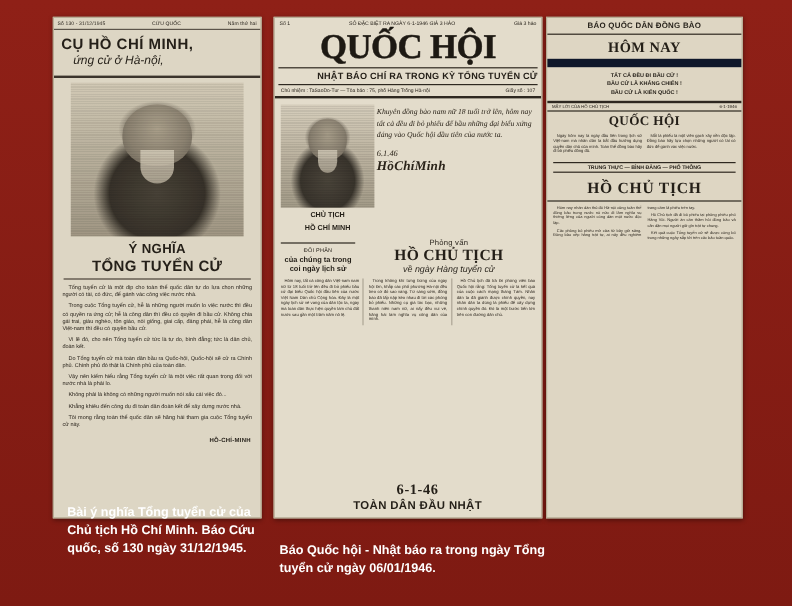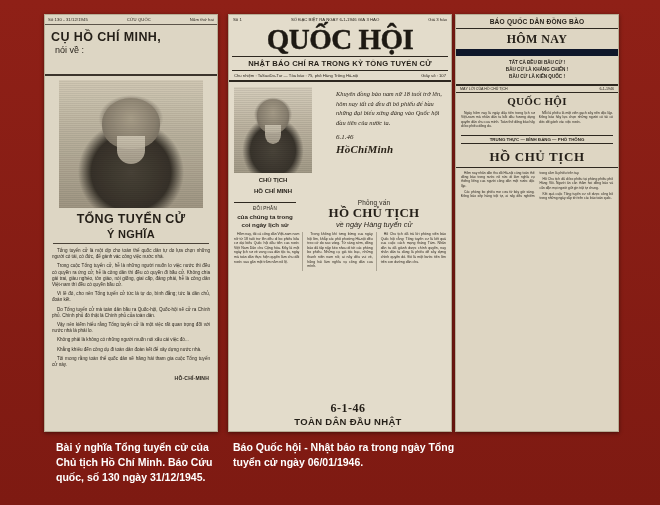--- a/index.html
+++ b/index.html
@@ -38,21 +38,21 @@
     font-size: 4.2px;
     line-height: 6px;
     border-bottom: 1px solid #5c544a;
     padding: 2px 3px 1px 3px;
     display: flex;
     justify-content: space-between;
     letter-spacing: .1px;
   }
   .clip-left .hd-box {
     border-bottom: 2px solid #3b342c;
-    padding: 5px 6px 18px 6px;
+    padding: 5px 6px 6px 6px;
     text-align: left;
   }
   .hd-line1 {
     font-weight: bold;
     font-size: 12.5px;
     letter-spacing: .4px;
     line-height: 14px;
   }
   .hd-line2 {
     font-size: 10px;
@@ -161,40 +161,40 @@
     font-weight: bold;
     font-size: 29px;
     line-height: 30px;
     letter-spacing: -0.5px;
     color: #1d1913;
     -webkit-text-stroke: 0.4px #1d1913;
     padding: 0 4px;
     font-family: "Liberation Serif", serif;
   }
   .qh-sub {
-    text-align: center;
+    text-align: right;
     font-weight: bold;
     font-size: 7.6px;
     letter-spacing: .2px;
     border-top: 1px solid #2e2820;
     border-bottom: 1px solid #2e2820;
     margin: 2px 3px;
     padding: 2px 0;
   }
   .qh-meta {
     display: flex;
     justify-content: space-between;
     font-size: 4.2px;
     padding: 0 5px 2px 5px;
     border-bottom: 2px solid #2e2820;
   }
   .qh-hero {
     display: flex;
     padding: 5px 5px 2px 5px;
-    gap: 24px;
+    gap: 2px;
   }
   .qh-portrait {
     width: 78px;
     flex: 0 0 78px;
   }
   .qh-portrait .ph {
     width: 100%;
     height: 86px;
     background:
       radial-gradient(ellipse 34% 28% at 50% 32%, #8b8170 0%, #6b6356 50%, rgba(107,99,86,0) 72%),
@@ -399,61 +399,61 @@
     line-height: 4.3px;
     text-align: justify;
     padding: 3px 5px;
   }
   .r-col2 p { margin: 0 0 2px 0; text-indent: 3px; }
 
   
   .cap-left {
     position: absolute;
     left: 56px;
-    top: 440px;
+    top: 420px;
     width: 165px;
     color: #ffffff;
     font-size: 10.5px;
     line-height: 15px;
     font-weight: bold;
   }
   .cap-center {
     position: absolute;
     left: 233px;
-    top: 440px;
+    top: 452px;
     width: 250px;
     color: #ffffff;
     font-size: 10.5px;
     line-height: 15px;
     font-weight: bold;
   }
 </style>
 </head>
 <body>
 
 <div class="page">
 
   <div class="clip-left">
     <div class="masthead-strip">
       <span>Số 130 - 31/12/1945</span>
       <span>CỨU QUỐC</span>
       <span>Năm thứ hai</span>
     </div>
     <div class="hd-box">
       <div class="hd-line1">CỤ HỒ CHÍ MINH,</div>
-      <div class="hd-line3">nói về :</div>
+      <div class="hd-line2">ứng cử ở Hà-nội,</div>
     </div>
     <div class="portrait-wrap">
       <div class="portrait">
         <div class="face-shape"></div>
         <div class="beard-shape"></div>
       </div>
     </div>
+    <div class="title-center">Ý NGHĨA</div>
     <div class="title-center big">TỔNG TUYỂN CỬ</div>
-    <div class="title-center">Ý NGHĨA</div>
     <div class="rule"></div>
     <div class="body-col">
       <p>Tổng tuyển cử là một dịp cho toàn thể quốc dân tự do lựa chọn những người có tài, có đức, để gánh vác công việc nước nhà.</p>
       <p>Trong cuộc Tổng tuyển cử, hễ là những người muốn lo việc nước thì đều có quyền ra ứng cử; hễ là công dân thì đều có quyền đi bầu cử. Không chia gái trai, giàu nghèo, tôn giáo, nòi giống, giai cấp, đảng phái, hễ là công dân Việt-nam thì đều có quyền bầu cử.</p>
       <p>Vì lẽ đó, cho nên Tổng tuyển cử tức là tự do, bình đẳng; tức là dân chủ, đoàn kết.</p>
       <p>Do Tổng tuyển cử mà toàn dân bầu ra Quốc-hội, Quốc-hội sẽ cử ra Chính phủ. Chính phủ đó thật là Chính phủ của toàn dân.</p>
       <p>Vậy nên kiếm hiểu rằng Tổng tuyển cử là một việc rất quan trọng đối với nước nhà là phải lo.</p>
       <p>Không phải là không có những người muốn nói xấu cái việc đó...</p>
       <p>Khẳng khiêu đến công dụ đi toàn dân đoàn kết để xây dựng nước nhà.</p>
       <p>Tôi mong rằng toàn thể quốc dân sẽ hăng hái tham gia cuộc Tổng tuyển cử này.</p>

